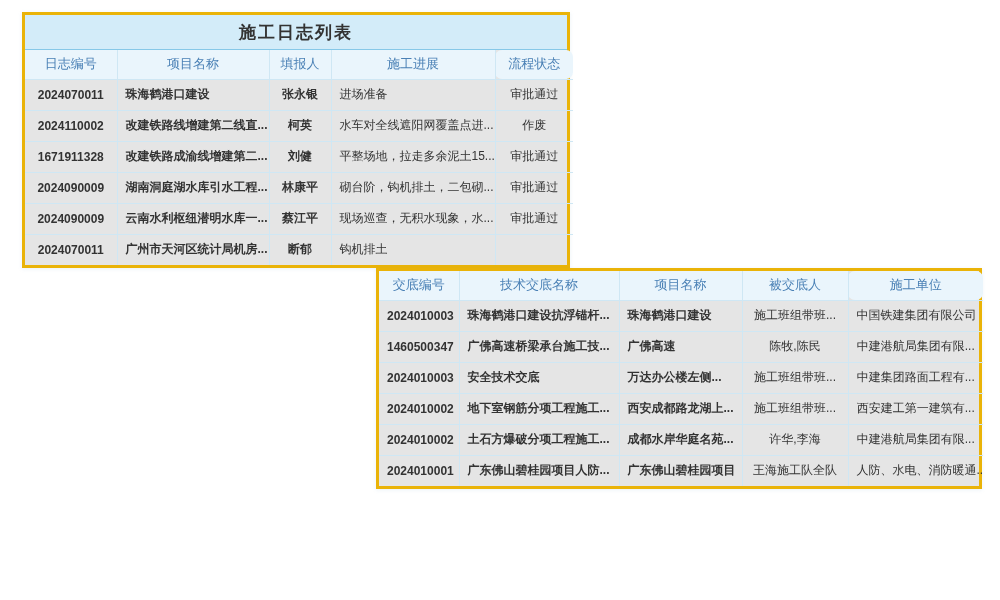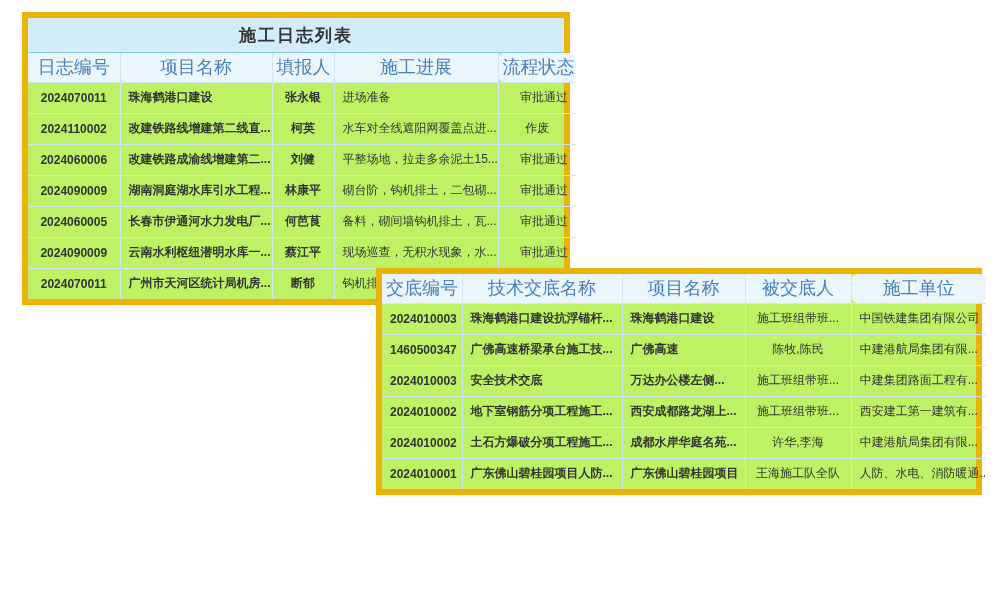--- a/index.html
+++ b/index.html
@@ -6,56 +6,56 @@
   html, body { margin: 0; padding: 0; }
   body {
     width: 1000px; height: 600px;
     background: #ffffff;
     font-family: "Liberation Sans", "DejaVu Sans", sans-serif;
     position: relative;
     overflow: hidden;
   }
   .panel {
     position: absolute;
-    background: #bef264;
-    border: 6px solid #eab308;
+    background: #e5e5e5;
+    border: 3px solid #eab308;
     box-shadow: 0 1px 4px rgba(120,170,200,0.15);
   }
   .panel-title {
     height: 35px; line-height: 35px;
     text-align: center;
     background: #d3ecf9;
     border-bottom: 1px solid #86c8e8;
     font-size: 17px; font-weight: bold;
     color: #333333; letter-spacing: 2px;
   }
   table.grid { width: 100%; border-collapse: collapse; table-layout: fixed; }
   .grid th {
     height: 29px;
     background: #eaf5fc;
     color: #4a80b5;
     font-weight: normal;
-    font-size: 18px;
+    font-size: 13px;
     text-align: center;
     padding: 0 4px;
     white-space: nowrap; overflow: hidden;
   }
   .grid td {
     height: 31px;
     font-size: 12px;
     padding: 0 8px;
     white-space: nowrap; overflow: hidden;
     color: #333333;
   }
   .grid th, .grid td { border-right: 1px solid #cfe7f4; border-bottom: 1px solid #cfe7f4; }
   .grid th:last-child, .grid td:last-child { border-right: none; border-radius: 7px; }
   .grid tbody tr:last-child td { border-bottom: none; }
   .link { color: #3e74c0; cursor: pointer; font-weight: bold; }
   .center { text-align: center; }
-  .st-approved { color: #2bb24c; text-align: right; }
+  .st-approved { color: #2bb24c; }
   .st-void { color: #9b30c9; }
   #panel-log { left: 22px; top: 12px; width: 548px; }
   #panel-disclosure { left: 376px; top: 268px; width: 606px; }
 </style>
 </head>
 <body>
 
 <div class="panel" id="panel-log">
   <div class="panel-title">施工日志列表</div>
   <table class="grid">
@@ -87,42 +87,35 @@
 
         <tr>
           <td class="center link">2024110002</td>
           <td class="link">改建铁路线增建第二线直...</td>
           <td class="center link">柯英</td>
           <td>水车对全线遮阳网覆盖点进...</td>
           <td class="center st-void">作废</td>
         </tr>
 
         <tr>
-          <td class="center link">2024060006</td>
+          <td class="center link">1671911328</td>
           <td class="link">改建铁路成渝线增建第二...</td>
           <td class="center link">刘健</td>
           <td>平整场地，拉走多余泥土15...</td>
           <td class="center st-approved">审批通过</td>
         </tr>
 
         <tr>
           <td class="center link">2024090009</td>
           <td class="link">湖南洞庭湖水库引水工程...</td>
           <td class="center link">林康平</td>
           <td>砌台阶，钩机排土，二包砌...</td>
           <td class="center st-approved">审批通过</td>
         </tr>
 
-        <tr>
-          <td class="center link">2024060005</td>
-          <td class="link">长春市伊通河水力发电厂...</td>
-          <td class="center link">何芭茛</td>
-          <td>备料，砌间墙钩机排土，瓦...</td>
-          <td class="center st-approved">审批通过</td>
-        </tr>
 
         <tr>
           <td class="center link">2024090009</td>
           <td class="link">云南水利枢纽潜明水库一...</td>
           <td class="center link">蔡江平</td>
           <td>现场巡查，无积水现象，水...</td>
           <td class="center st-approved">审批通过</td>
         </tr>
 
         <tr>

